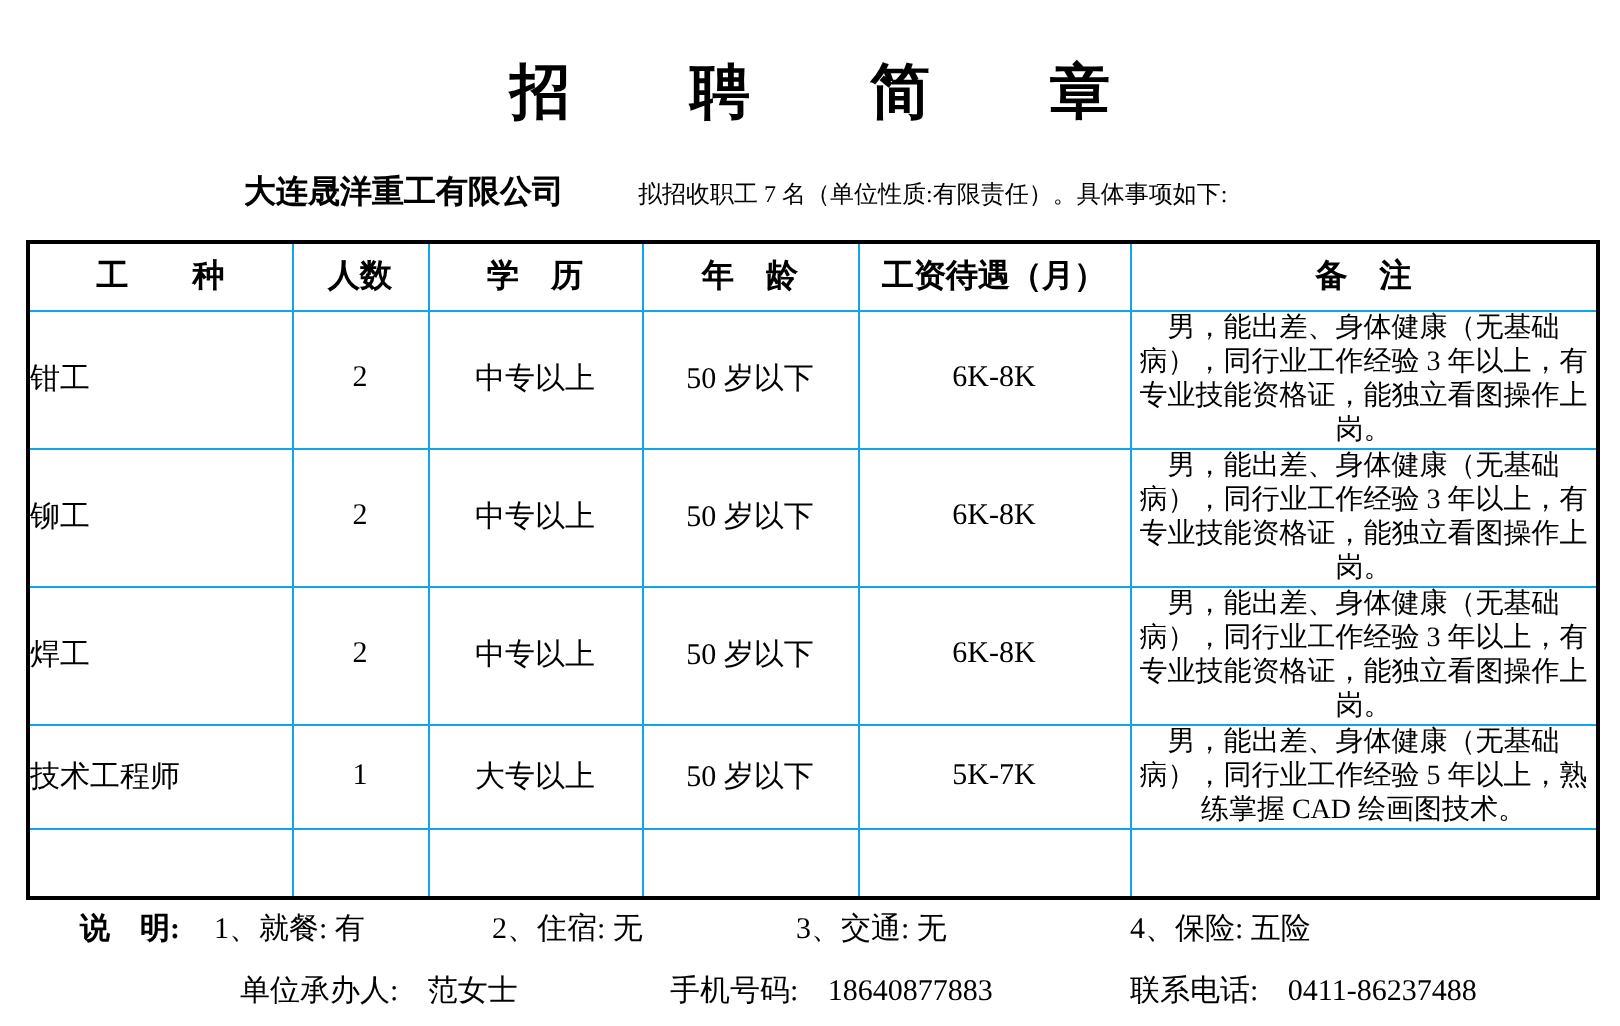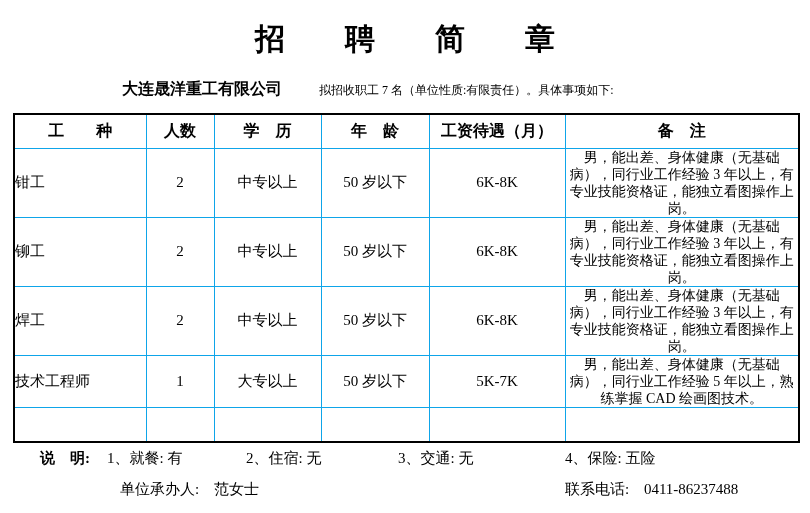--- a/index.html
+++ b/index.html
@@ -6,21 +6,21 @@
   .page {
     position: relative;
     width: 810px;
     height: 513px;
     background: #ffffff;
     color: #000000;
     font-family: "Liberation Serif", "DejaVu Serif", serif;
     overflow: hidden;
   }
   .title {
-    margin-top: 21px;
+    margin-top: 29px;
     text-align: center;
     font-size: 30px;
     font-weight: bold;
     line-height: 36px;
     white-space: pre;
   }
   .subtitle {
     margin-top: 21px;
     padding-left: 122px;
     font-size: 16px;
@@ -148,19 +148,23 @@
     <span class="ni1">2、住宿: 无</span>
     <span class="ni2">3、交通: 无</span>
     <span class="ni3">4、保险: 五险</span>
   </div>
 
   <div class="abs-row contact-row">
     <span class="ci-handler">
       <span>单位承办人:</span>
       <span class="val">范女士</span>
     </span>
+    <span class="ci-mobile">
+      <span>手机号码:</span>
+      <span class="val">18640877883</span>
+    </span>
     <span class="ci-phone">
       <span>联系电话:</span>
       <span class="val">0411-86237488</span>
     </span>
   </div>
 
 </div>
 
 </body></html>

